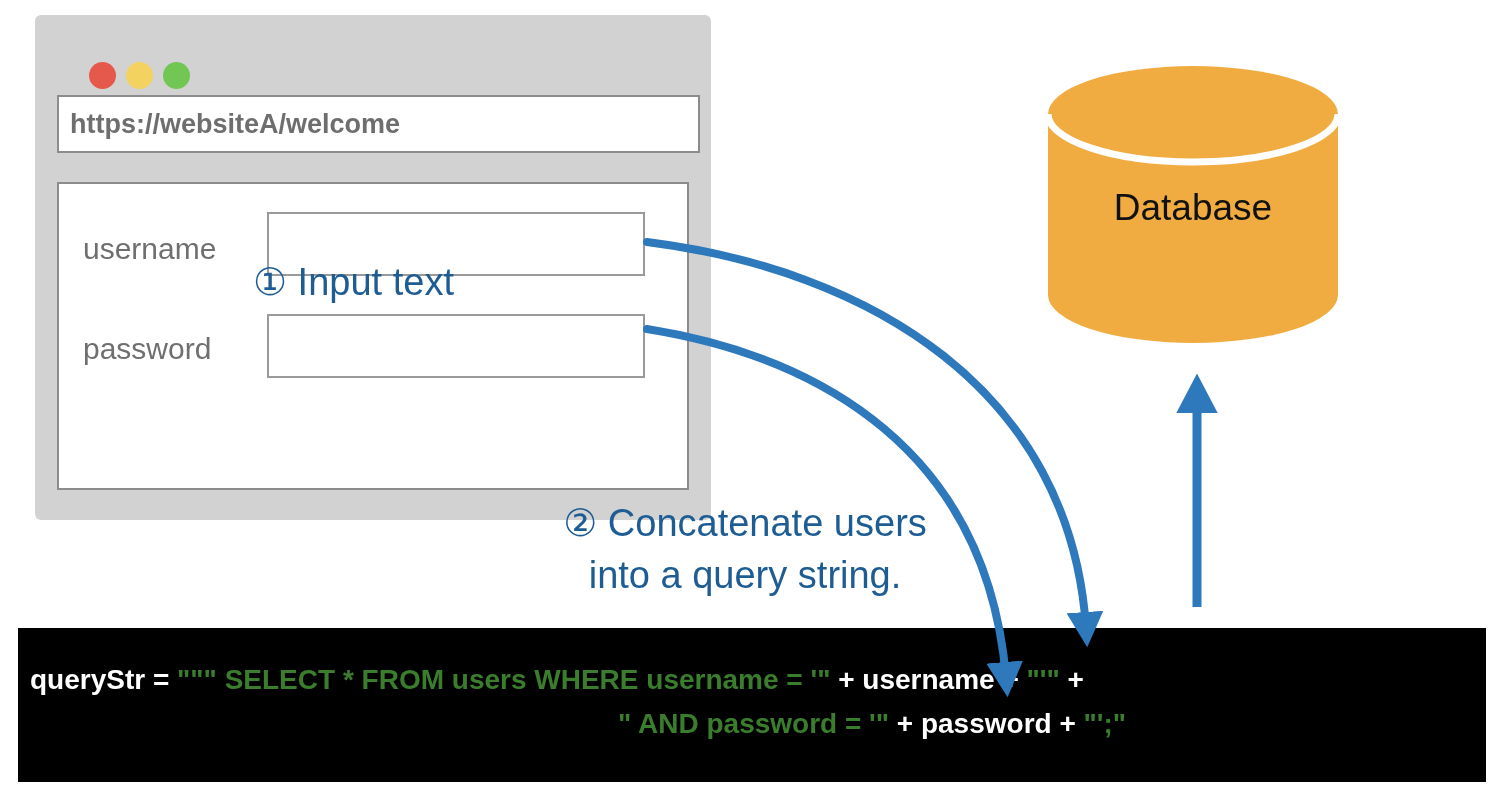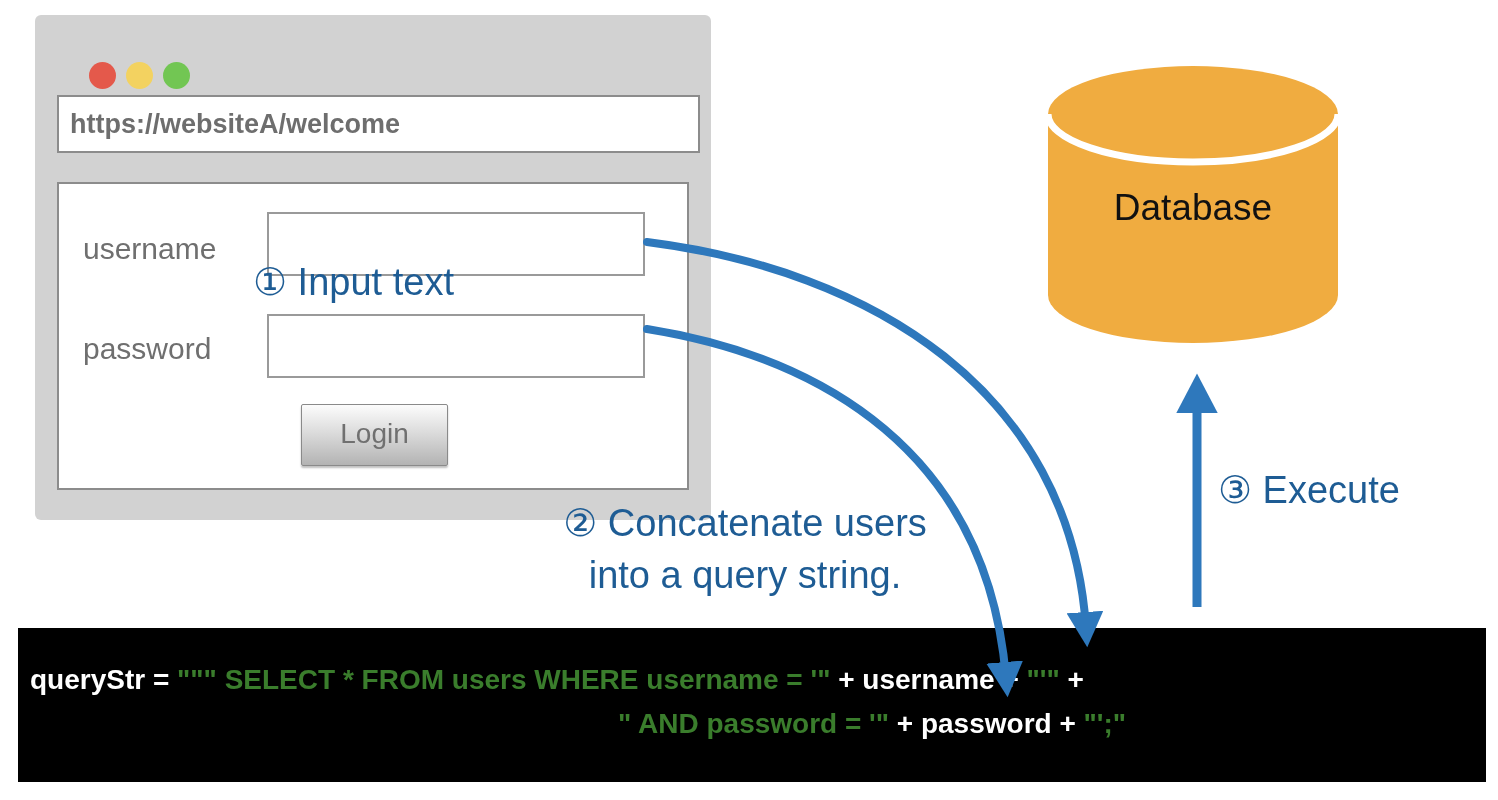--- a/index.html
+++ b/index.html
@@ -72,35 +72,33 @@
       <div class="dot" style="background:#f3d260"></div>
       <div class="dot" style="background:#72c653"></div>
     </div>
     <div class="urlbar">https://websiteA/welcome</div>
 
     <div class="formpanel">
       <div class="fieldlabel" style="top:48px">username</div>
       <div class="inputbox" style="top:28px"></div>
       <div class="fieldlabel" style="top:148px">password</div>
       <div class="inputbox" style="top:130px"></div>
-      <div class="loginbtn">Login</div>
     </div>
   </div>
 
   <div class="note" style="left:253px;top:260px;">① Input text</div>
 
   <div class="db">
     <svg width="296" height="290" viewBox="0 0 296 290">
       <path d="M3,52 A145,48 0 0 1 293,52 L293,233 A145,48 0 0 1 3,233 Z" fill="#f0ac40"></path>
       <path d="M3,52 A145,48 0 0 0 293,52" fill="none" stroke="#ffffff" stroke-width="7"></path>
     </svg>
     <div class="dblabel">Database</div>
   </div>
 
-  <div class="note" style="left:1218px;top:468px;">③ Execute</div>
 
   <div class="note note2">
     <div>② Concatenate users</div>
     <div>into a query string.</div>
   </div>
 
   <div class="codeblock">
     <div class="codeline cl1"><span class="tok-plain">queryStr = </span><span class="tok-str">""" SELECT * FROM users WHERE username = '"</span><span class="tok-plain"> + username + </span><span class="tok-str">"'"</span><span class="tok-plain"> +</span></div>
     <div class="codeline cl2"><span class="tok-str">" AND password = '"</span><span class="tok-plain"> + password + </span><span class="tok-str">"';"</span></div>
   </div>

